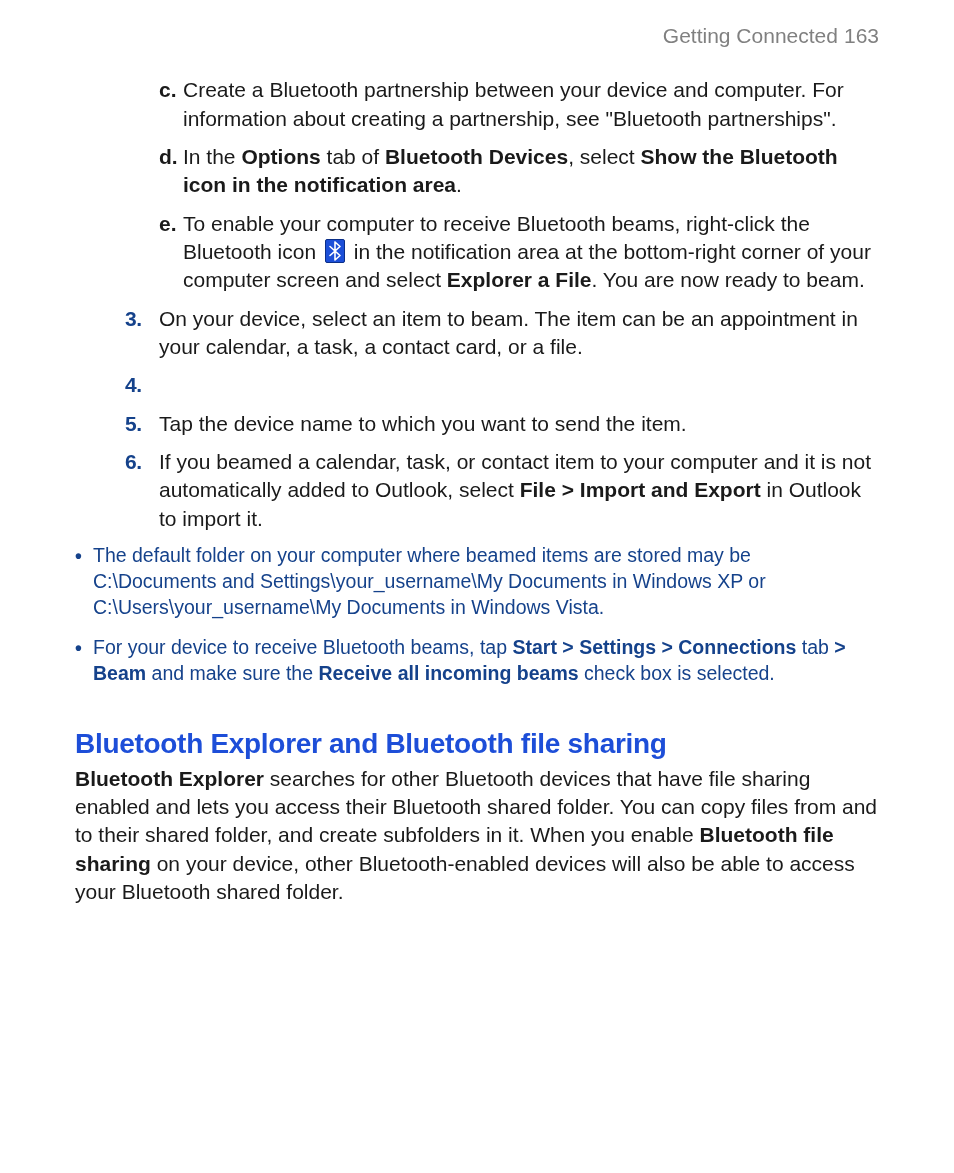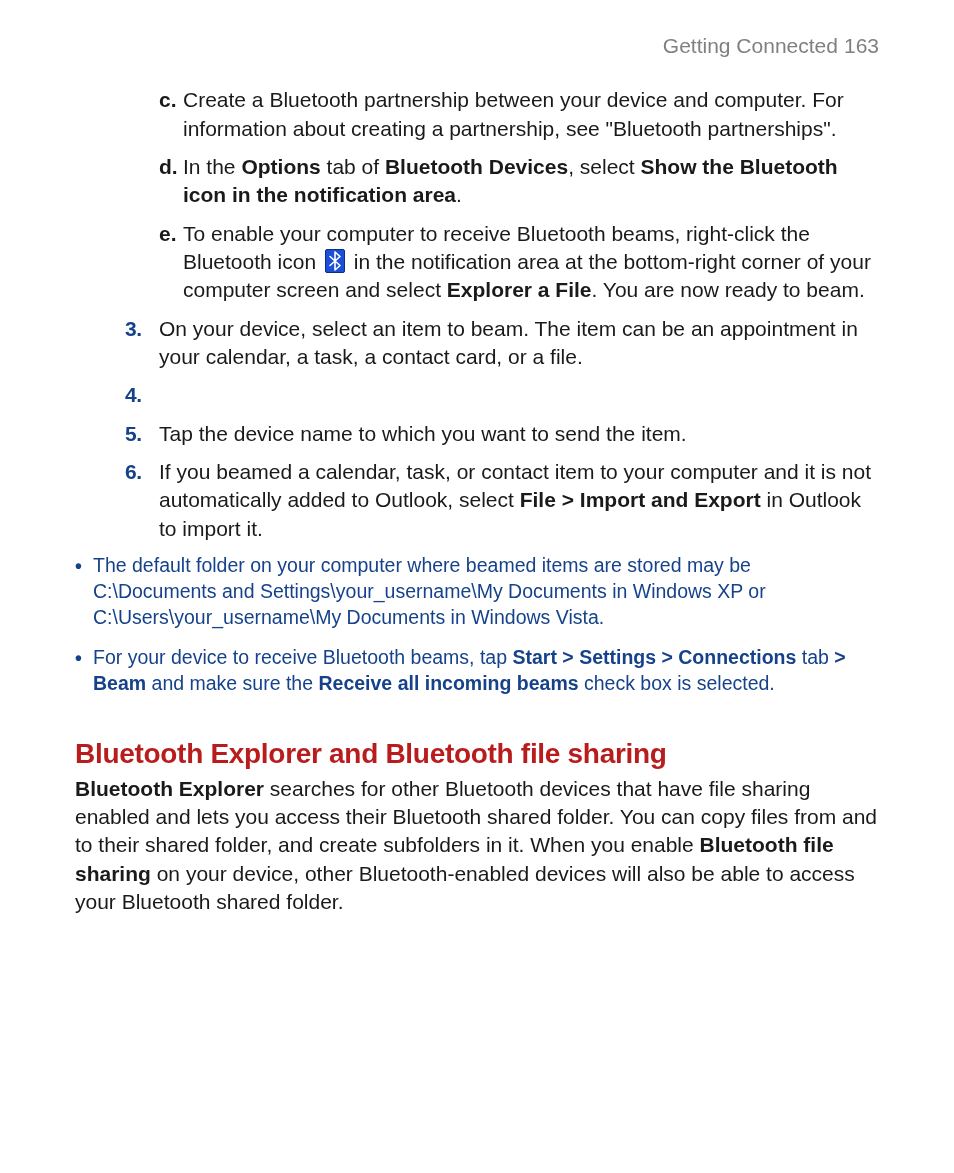--- a/index.html
+++ b/index.html
@@ -9,21 +9,21 @@
     font-family: "Myriad Pro", "Segoe UI", -apple-system, Arial, sans-serif;
     font-size: 21px;
     line-height: 1.35;
     color: #1a1a1a;
     -webkit-font-smoothing: antialiased;
   }
   .page {
     width: 954px;
     height: 1173px;
     box-sizing: border-box;
-    padding: 32px 75px 40px 75px;
+    padding: 22px 75px 40px 75px;
     position: relative;
   }
   .running-head {
     text-align: right;
     color: #808080;
     font-size: 21px;
     margin-bottom: 26px;
   }
   .running-head .pnum { margin-left: 6px; }
 
@@ -43,21 +43,21 @@
   b { font-weight: 700; }
 
   .tips-block { display: flex; margin: 10px 0 24px 0; color: #15428b; }
   .tips-label { font-weight: 700; min-width: 82px; flex-shrink: 0; font-size: 19.5px; }
   .tips-items { list-style: none; padding: 0; margin: 0; font-size: 19.5px; }
   .tips-items > li { display: flex; margin-bottom: 14px; }
   .tips-items .bullet { min-width: 18px; font-weight: 700; }
   .tips-items .tbody { flex: 1; line-height: 1.33; }
 
   h2.section {
-    color: #b91c1c;
+    color: #1d4ed8;
     font-weight: 700;
     font-size: 28px;
     margin: 14px 0 2px 0;
     letter-spacing: -0.3px;
   }
   .section-body { margin: 0; }
 
   .bt-icon {
     display: inline-block;
     width: 18px; height: 22px;

